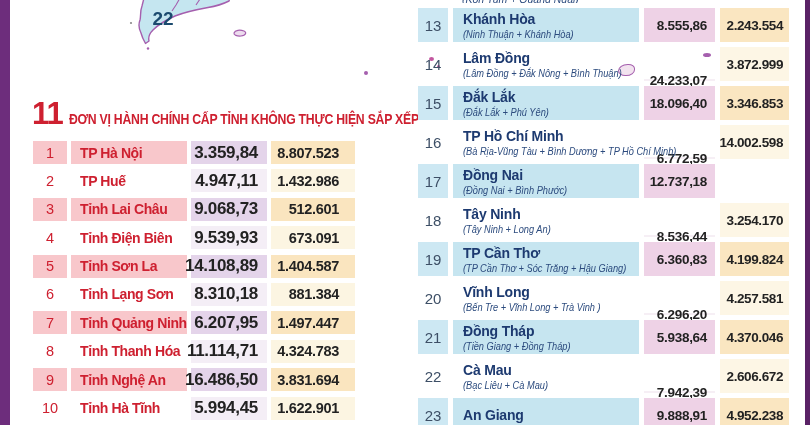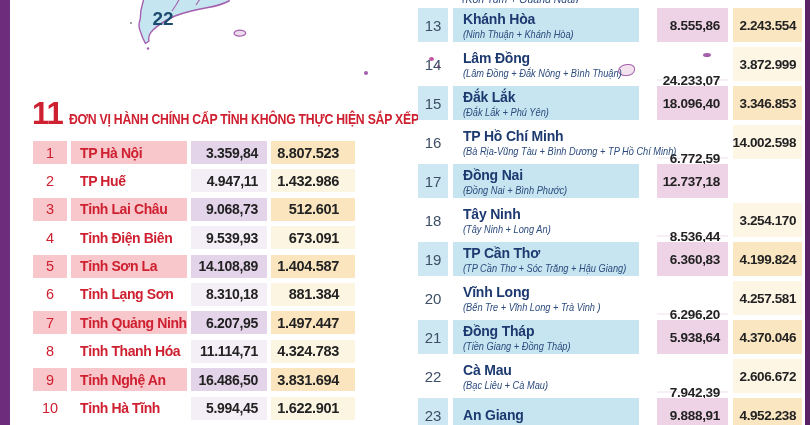--- a/index.html
+++ b/index.html
@@ -23,35 +23,35 @@
   .left-title .big  { font-size:31px; font-weight:bold; letter-spacing:-1px; }
   .left-title .rest { display:inline-block; font-size:15.5px; font-weight:bold; letter-spacing:-0.3px;
                       transform:scaleX(0.79); transform-origin:left bottom; }
 
   .left-table { position:absolute; left:33px; top:141px; }
   .lrow { display:flex; height:23px; margin-bottom:5.4px; }
   .lrow > div { display:flex; align-items:center; }
   .lrow .num  { width:34px;  justify-content:center; color:var(--title-red); font-size:14.5px; margin-right:4px; }
   .lrow .name { width:116px; padding-left:9px;  color:var(--title-red); font-weight:bold; font-size:14px;
                 letter-spacing:-0.4px; margin-right:4px; white-space:nowrap; }
-  .lrow .area { width:76px;  justify-content:flex-end; padding-right:9px; font-weight:bold; font-size:14px;
+  .lrow .area { width:76px;  justify-content:flex-end; padding-right:9px; font-weight:bold; font-size:17px;
                 color:var(--value-ink); letter-spacing:-0.3px; margin-right:4px; }
   .lrow .pop  { width:84px;  justify-content:flex-end; padding-right:16px; font-weight:bold; font-size:14.5px;
                 color:var(--value-ink); letter-spacing:-0.3px; }
   .lrow.shaded .num, .lrow.shaded .name { background:var(--pink); }
   .lrow.shaded .area { background:var(--lav-odd); }
   .lrow.shaded .pop  { background:var(--cream-odd); }
   .lrow.plain  .area { background:var(--lav-even); }
   .lrow.plain  .pop  { background:var(--cream-even); }
 
   .right-table { position:absolute; left:418px; top:8px; }
   .rrow { display:flex; height:34px; margin-bottom:5px; }
   .rrow .num      { width:30px; display:flex; align-items:center; justify-content:center;
                     font-size:15px; color:var(--slate); margin-right:5px; }
-  .rrow .namecell { width:186px; padding-left:10px; margin-right:18px; display:flex; flex-direction:column;
+  .rrow .namecell { width:186px; padding-left:10px; margin-right:5px; display:flex; flex-direction:column;
                     justify-content:center; align-items:flex-start; overflow:visible; }
   .rrow .pname    { font-size:14px; font-weight:bold; color:var(--navy); letter-spacing:-0.2px; white-space:nowrap; }
   .rrow .psub     { display:inline-block; font-size:10.5px; font-style:italic; color:var(--navy-sub);
                     white-space:nowrap; margin-top:1px; transform:scaleX(0.88); transform-origin:left center; }
   .rrow .area { width:71px; display:flex; align-items:center; justify-content:flex-end; padding-right:8px;
                 margin-right:5px; font-weight:bold; font-size:13.5px; letter-spacing:-0.3px; color:var(--value-ink); }
   .rrow .pop  { width:69px; display:flex; align-items:center; justify-content:flex-end; padding-right:6px;
                 font-weight:bold; font-size:13.5px; letter-spacing:-0.4px; color:var(--value-ink); }
   .rrow.shaded .num      { background:var(--rnum-bg); }
   .rrow.shaded .namecell { background:var(--rname-bg); }

